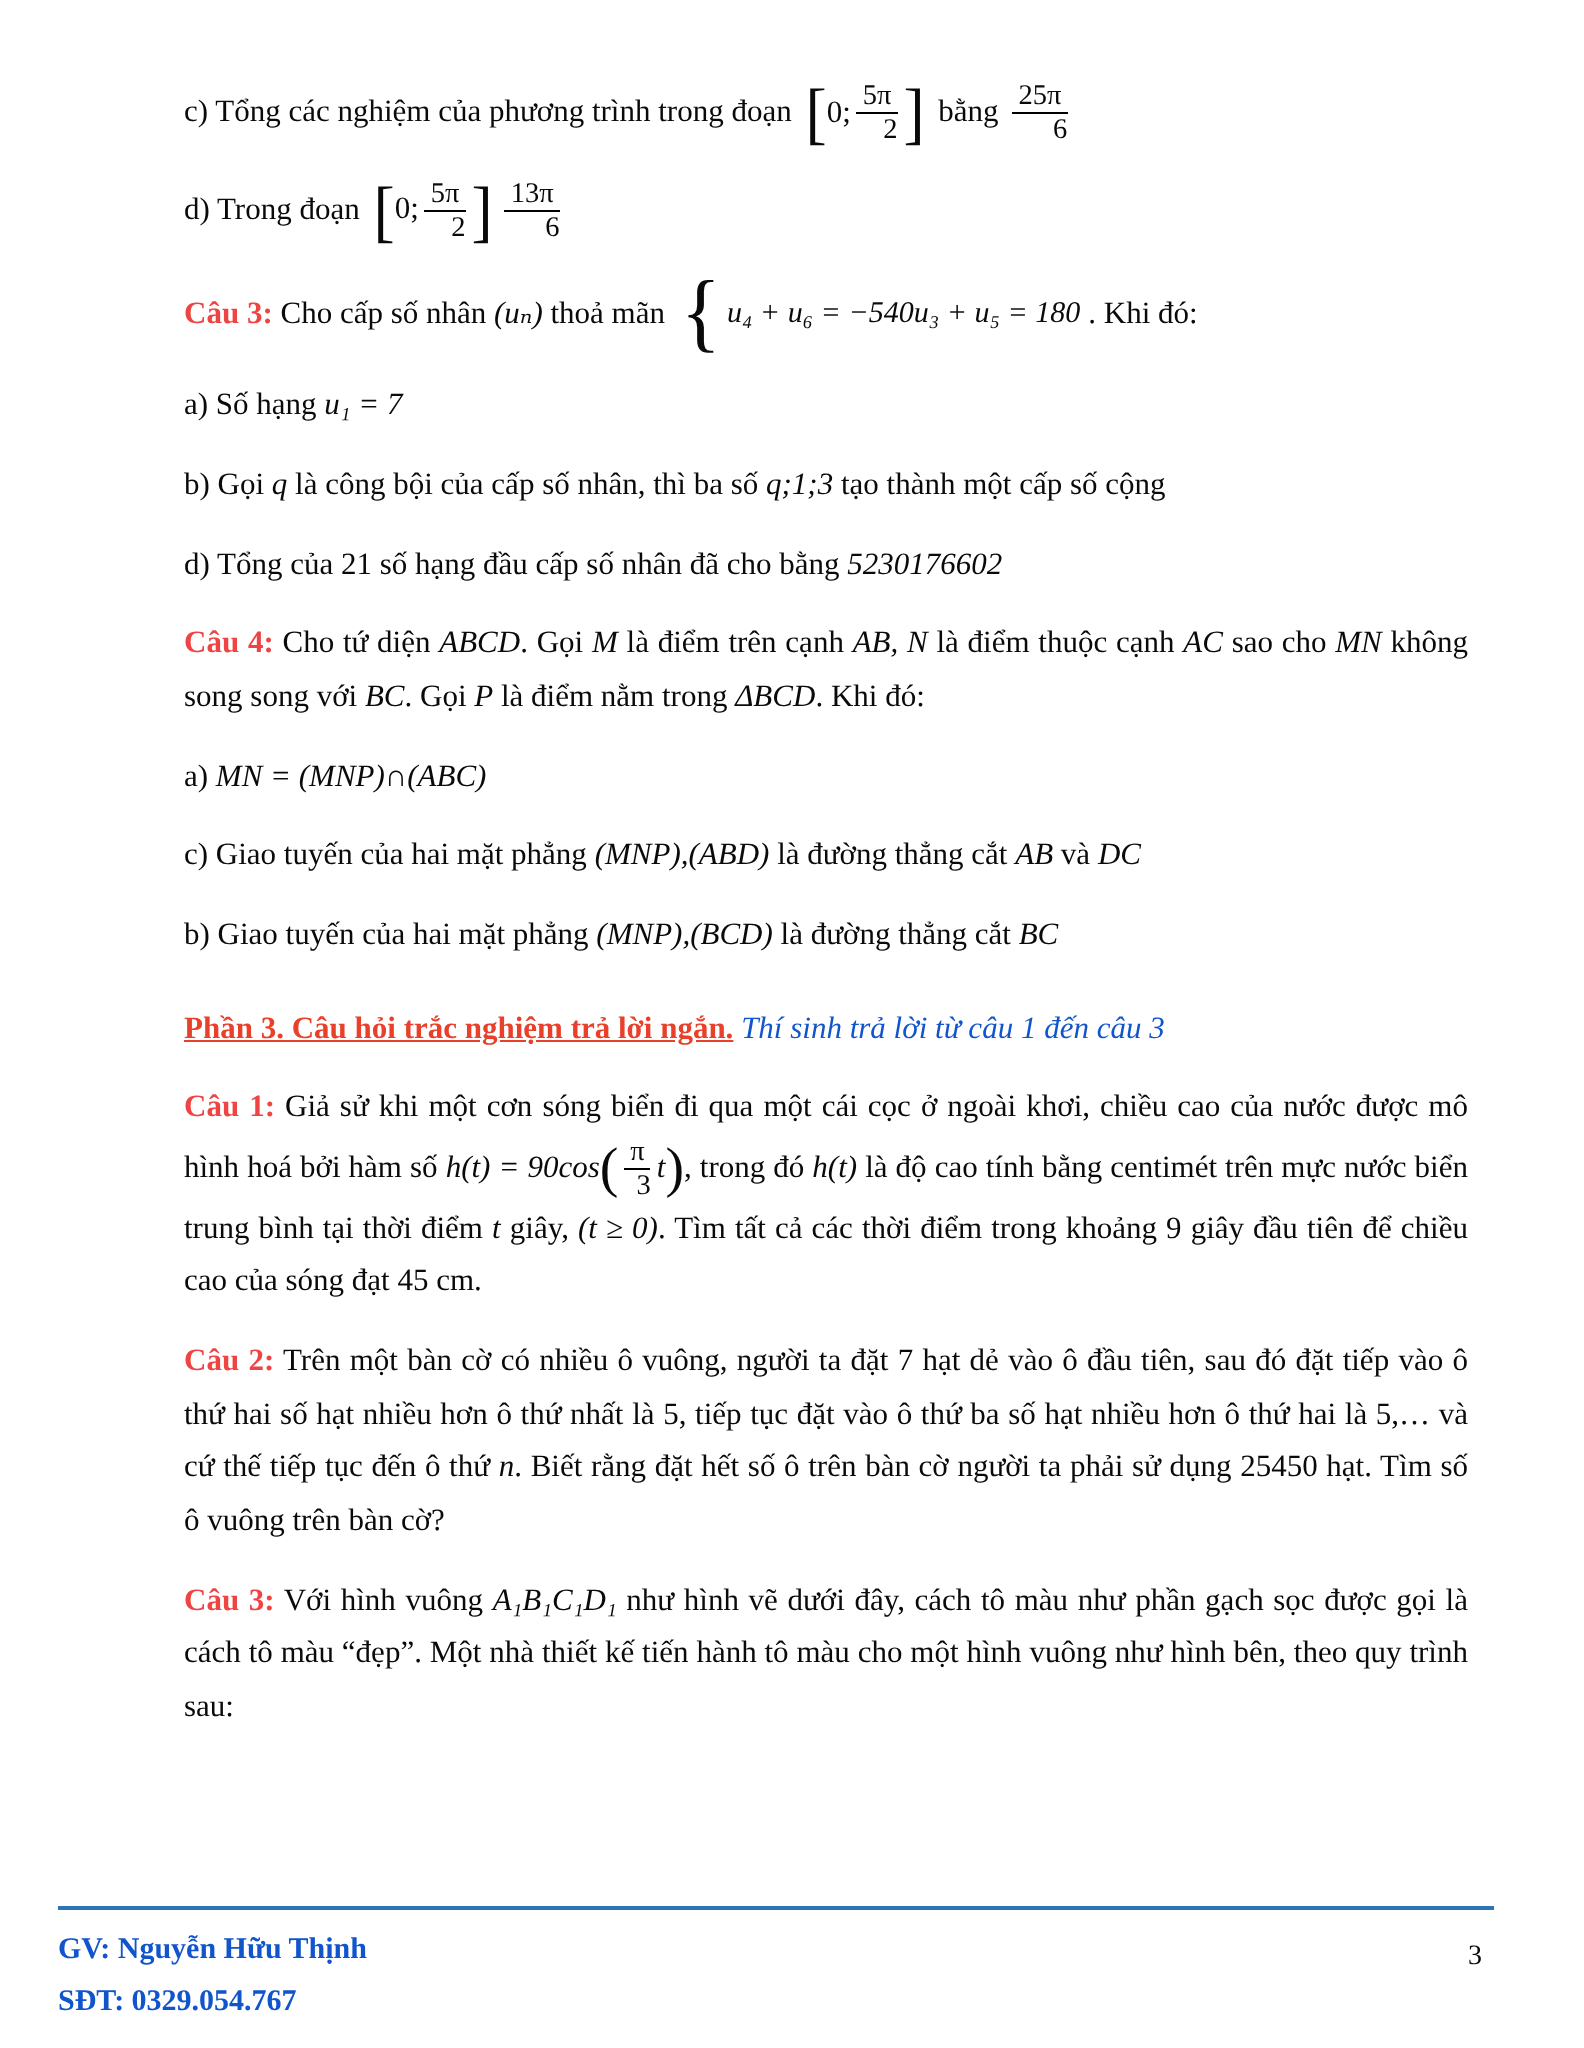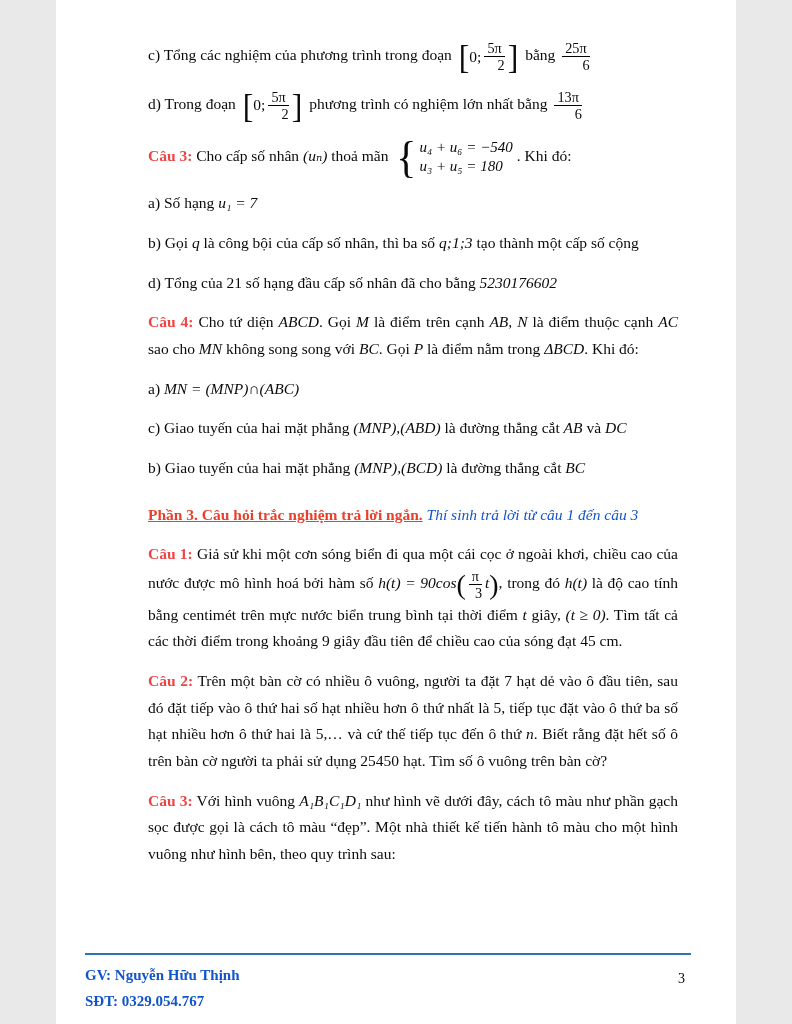--- a/index.html
+++ b/index.html
@@ -1,19 +1,19 @@
 <!DOCTYPE html>
 <html><head>
 <meta charset="utf-8">
 <style>
   *{box-sizing:border-box;}
   html,body{margin:0;padding:0;background:#e9e9e9;}
   .page{
     position:relative;
-    width:680px;height:1024px;
+    width:792px;height:1024px;
     margin:0 auto;
     background:#ffffff;
     font-family:"Liberation Serif","DejaVu Serif",serif;
     font-size:15.5px;color:#0a0a0a;
     overflow:hidden;
   }
   .content{padding:40px 58px 0 92px;text-align:justify;}
   p{margin:0 0 13px 0;line-height:1.72;}
   p.tall{margin-bottom:15px;}
   .label{color:#ef4444;font-weight:bold;}
@@ -25,21 +25,21 @@
   .frac .num{display:block;border-bottom:1px solid #000;padding:0 3px;}
   .frac .den{display:block;}
   
   .iv{display:inline-flex;align-items:center;vertical-align:middle;margin:0 3px;}
   .br{font-size:2.05em;font-weight:300;line-height:1;transform:scaleY(1.08);}
   
   .bp{font-size:1.8em;font-weight:300;line-height:1;vertical-align:middle;}
   
   .cases{display:inline-flex;align-items:center;vertical-align:middle;margin:0 4px;}
   .cases .brace{font-size:2.7em;font-weight:300;line-height:0.95;transform:scaleY(1.05);}
-  .cases .rows{display:inline-flex;flex-direction:column;margin-left:3px;line-height:1.3;font-size:0.97em;justify-content:space-between;}
+  .cases .rows{display:inline-flex;margin-left:3px;line-height:1.3;font-size:0.97em;justify-content:space-between;}
   .cases .rows span{display:block;text-align:left;}
   
   .footer{position:absolute;left:29px;right:45px;bottom:10px;border-top:2.5px solid #2e74b5;padding-top:7px;}
   .footer .teacher,.footer .phone{color:#1155cc;font-weight:bold;font-size:15px;line-height:1.75;}
   .footer .page-num{position:absolute;right:6px;top:16px;color:#0a0a0a;font-size:14px;font-weight:normal;}
 </style>
 </head>
 <body>
 
 <div class="page">
@@ -59,21 +59,21 @@
         </span></p>
 
     <p class="tall"><span>d) Trong đoạn </span><span class="iv">
           <span class="br">[</span>
           <span>0;</span>
           <span class="frac">
             <span class="num">5π</span>
             <span class="den">2</span>
           </span>
           <span class="br">]</span>
-        </span><span> phương trình có nghiệm lớn nhất bằng </span><span class="frac">
+        </span><span class="frac">
           <span class="num">13π</span>
           <span class="den">6</span>
         </span></p>
 
     <p><span class="label">Câu 3:</span><span> Cho cấp số nhân </span><span class="m">(uₙ)</span><span> thoả mãn </span><span class="cases">
           <span class="brace">{</span>
           <span class="rows">
             <span class="m">u₄ + u₆ = −540</span>
             <span class="m">u₃ + u₅ = 180</span>
           </span>

